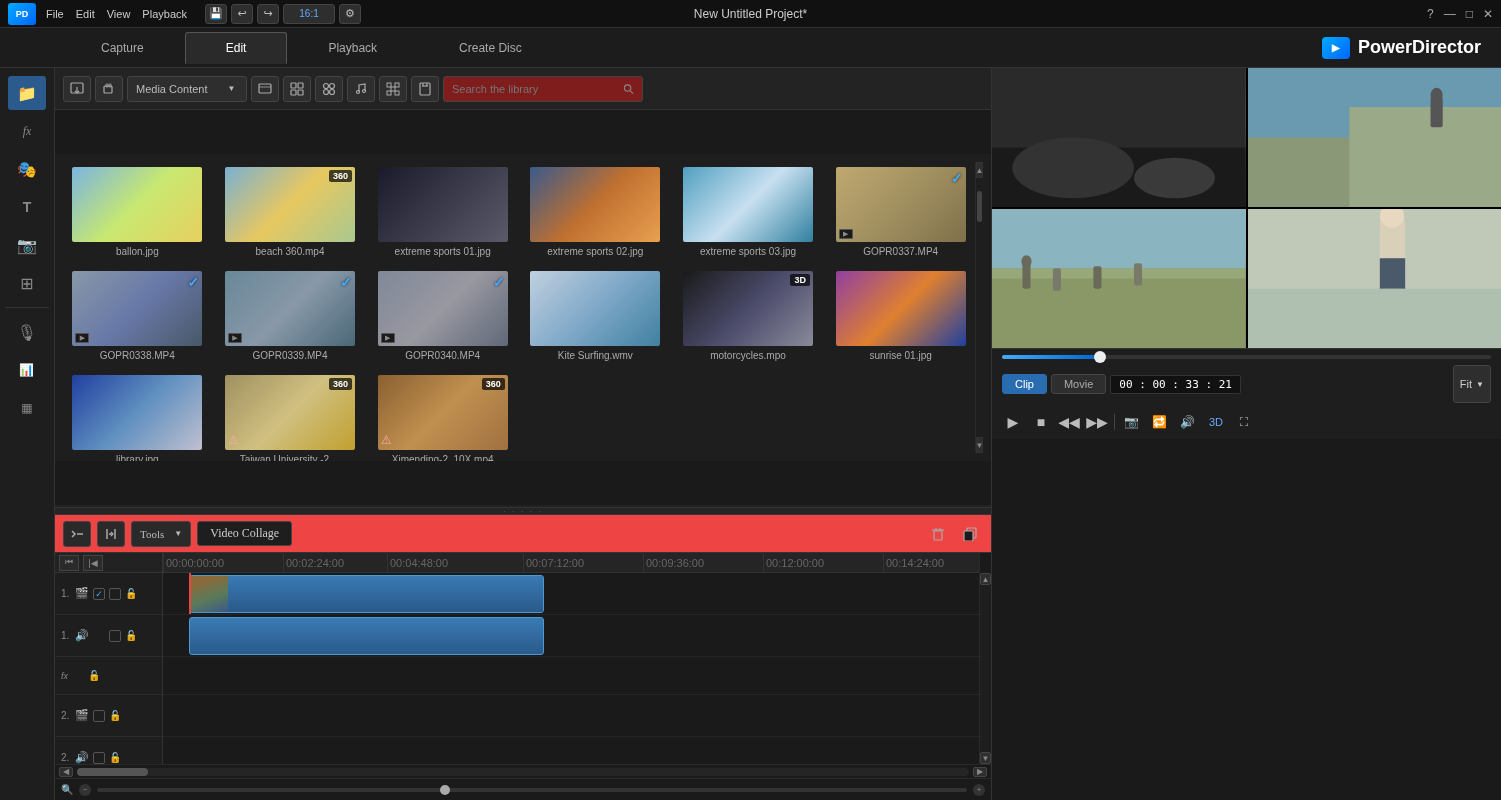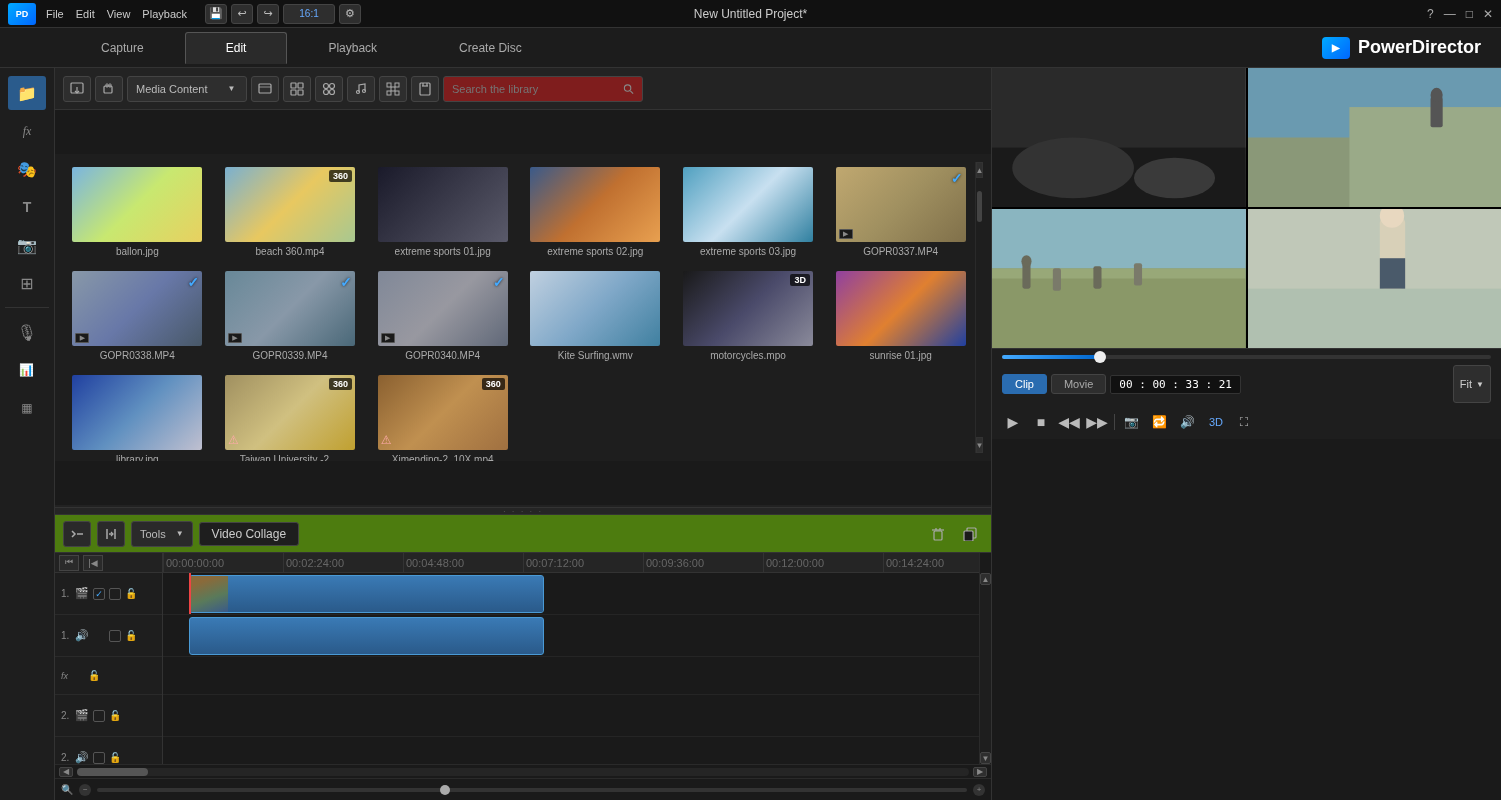--- a/index.html
+++ b/index.html
@@ -420,26 +420,27 @@
     
     #timeline-section {
       height: 295px;
       background: #1a1a1a;
       border-top: 2px solid #222;
       display: flex;
       flex-direction: column;
     }
     #timeline-toolbar {
       height: 38px;
-      background: #4d7c0f;
+      background: #ef4444;
       display: flex;
       align-items: center;
       padding: 0 8px;
       gap: 6px;
       border-bottom: 1px solid #333;
+      font-family: Liberation Serif, serif;
     }
     .tl-btn {
       width: 28px;
       height: 26px;
       background: #2a2a2a;
       border: 1px solid #444;
       border-radius: 3px;
       display: flex;
       align-items: center;
       justify-content: center;
@@ -1052,21 +1053,21 @@
             <div class="track-lock">🔓</div>
           </div>
 
         </div>
 
         <div id="track-content">
 
           <div id="timeline-ruler">
             <div class="ruler-tick" style="left:0px;">00:00:00:00</div>
             <div class="ruler-tick" style="left:120px;">00:02:24:00</div>
-            <div class="ruler-tick" style="left:240px;">00:04:48:00</div>
+            <div class="ruler-tick" style="left:224px;">00:04:48:00</div>
             <div class="ruler-tick" style="left:360px;">00:07:12:00</div>
             <div class="ruler-tick" style="left:480px;">00:09:36:00</div>
             <div class="ruler-tick" style="left:600px;">00:12:00:00</div>
             <div class="ruler-tick" style="left:720px;">00:14:24:00</div>
 
           </div>
 
           <div class="track-lane">
             <div class="playhead"></div>
             <div class="track-clip clip-video">

